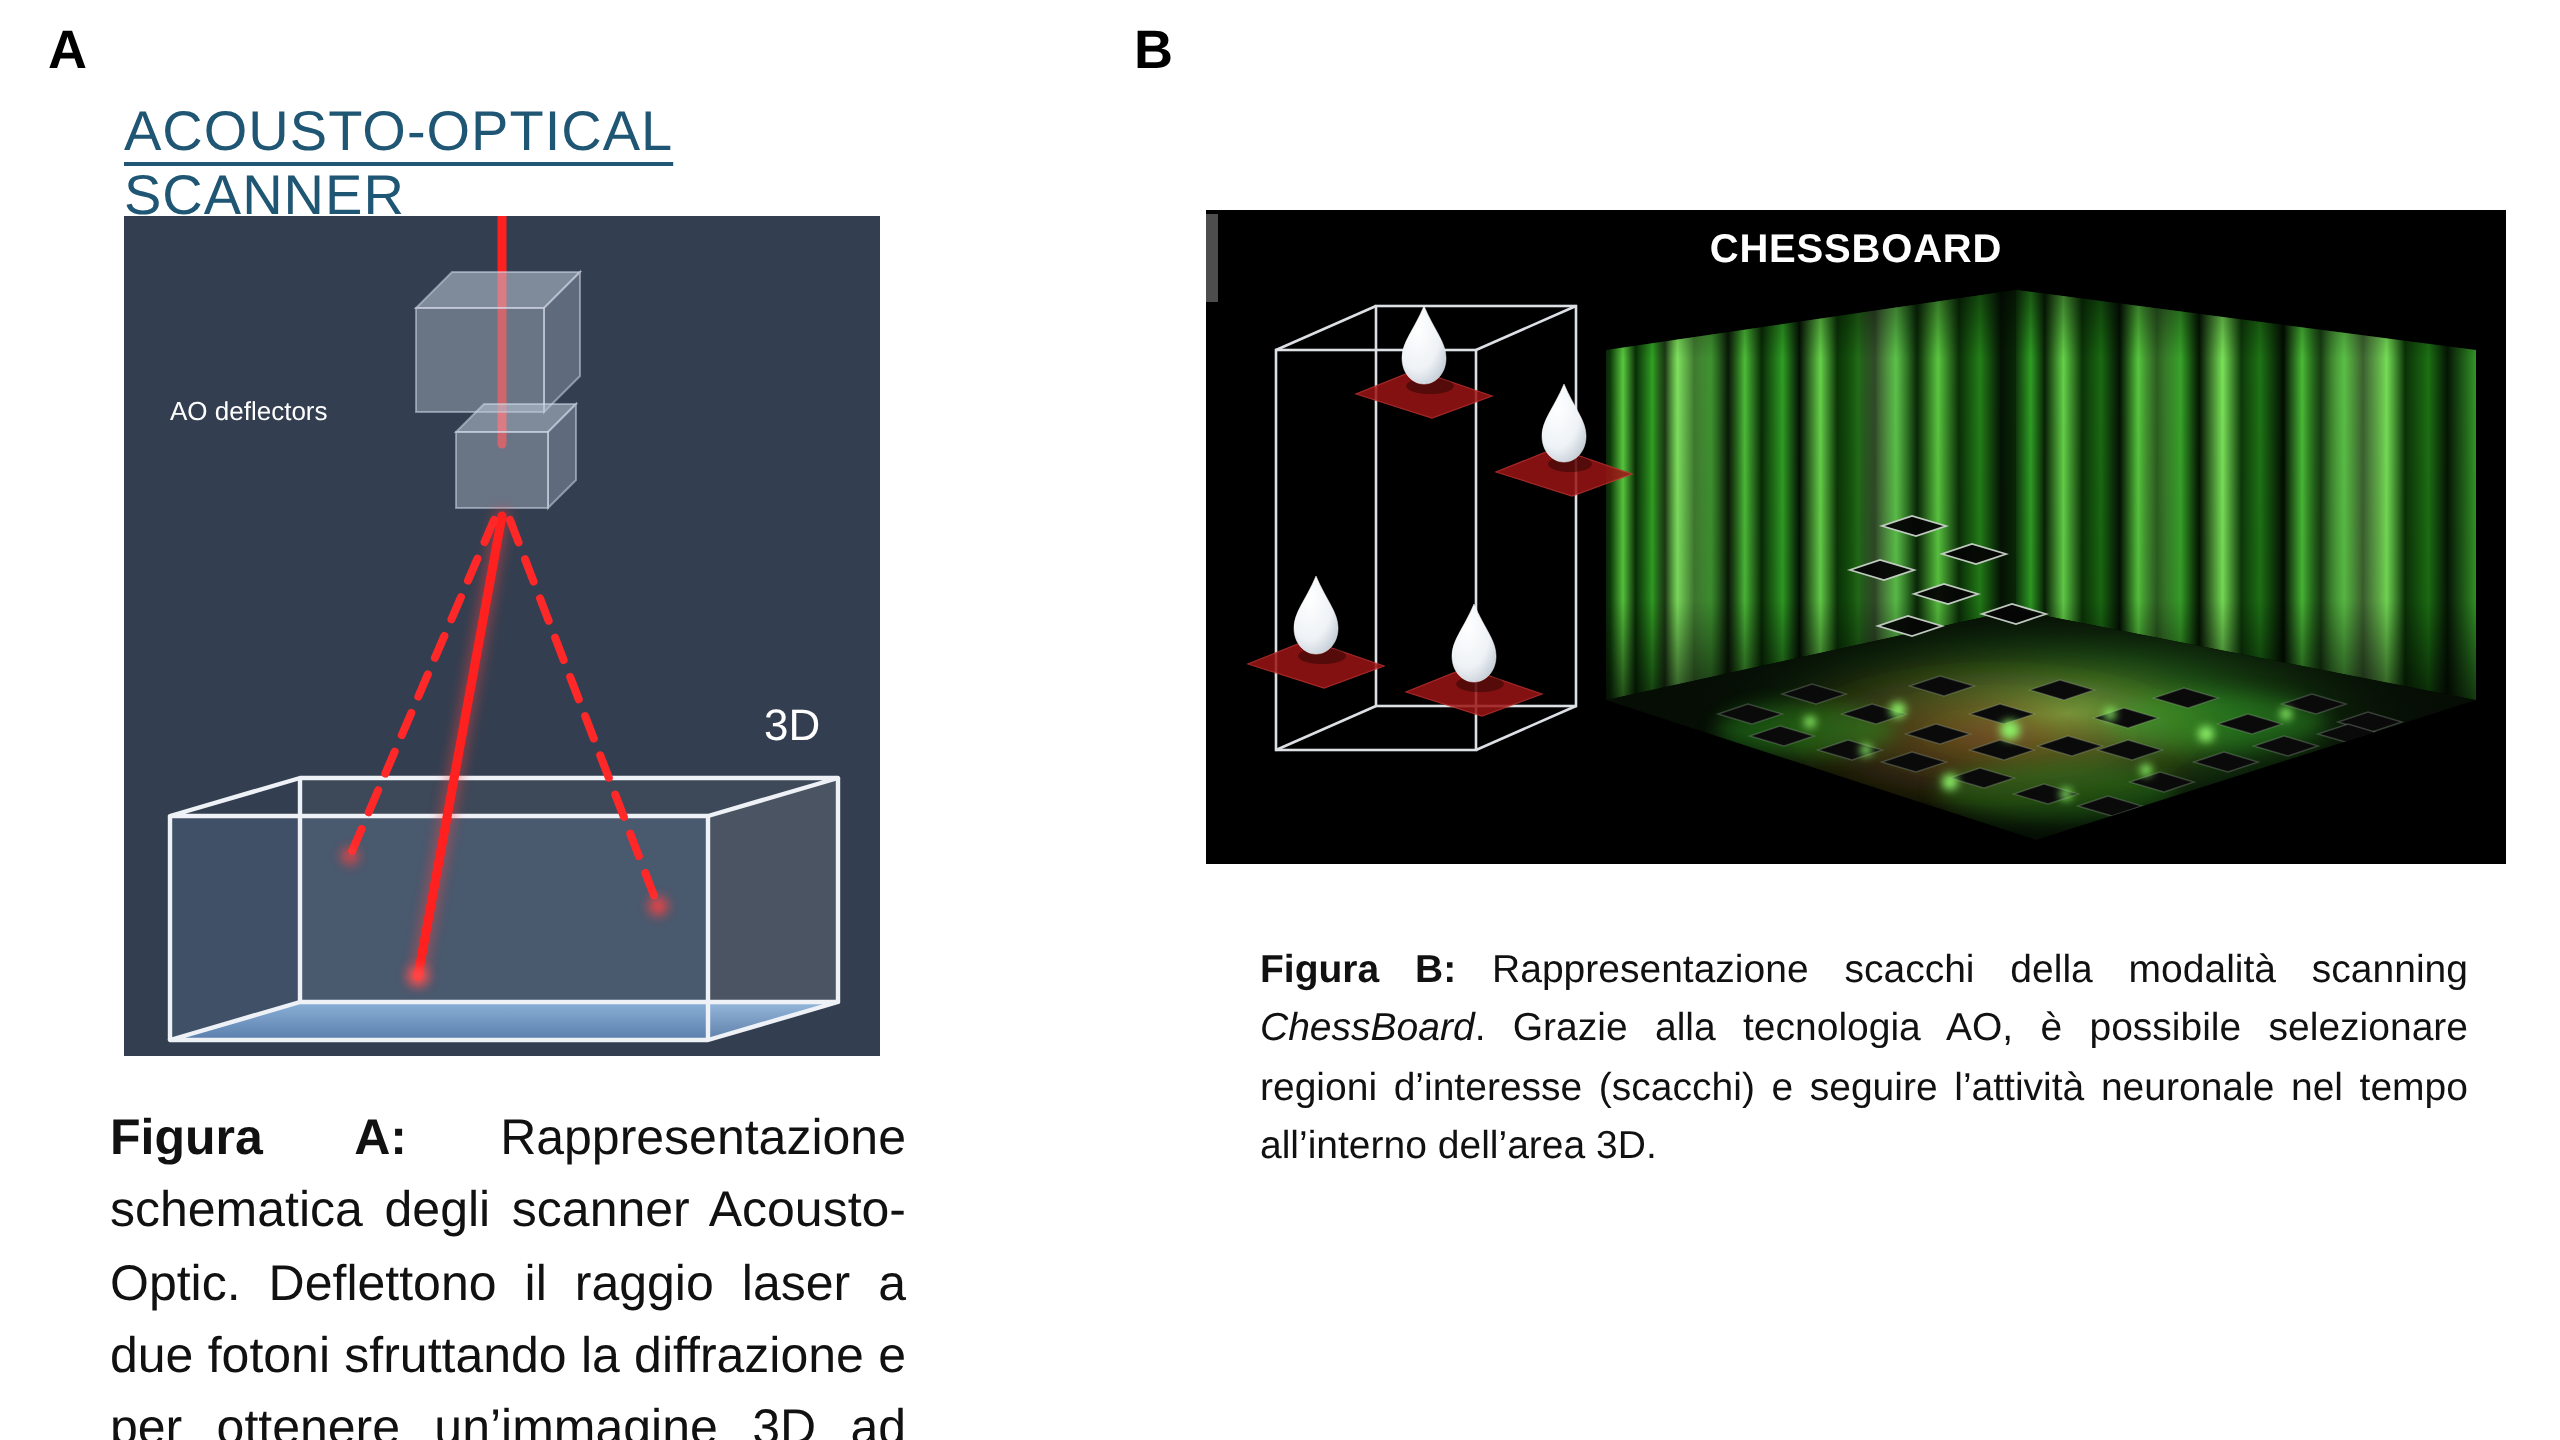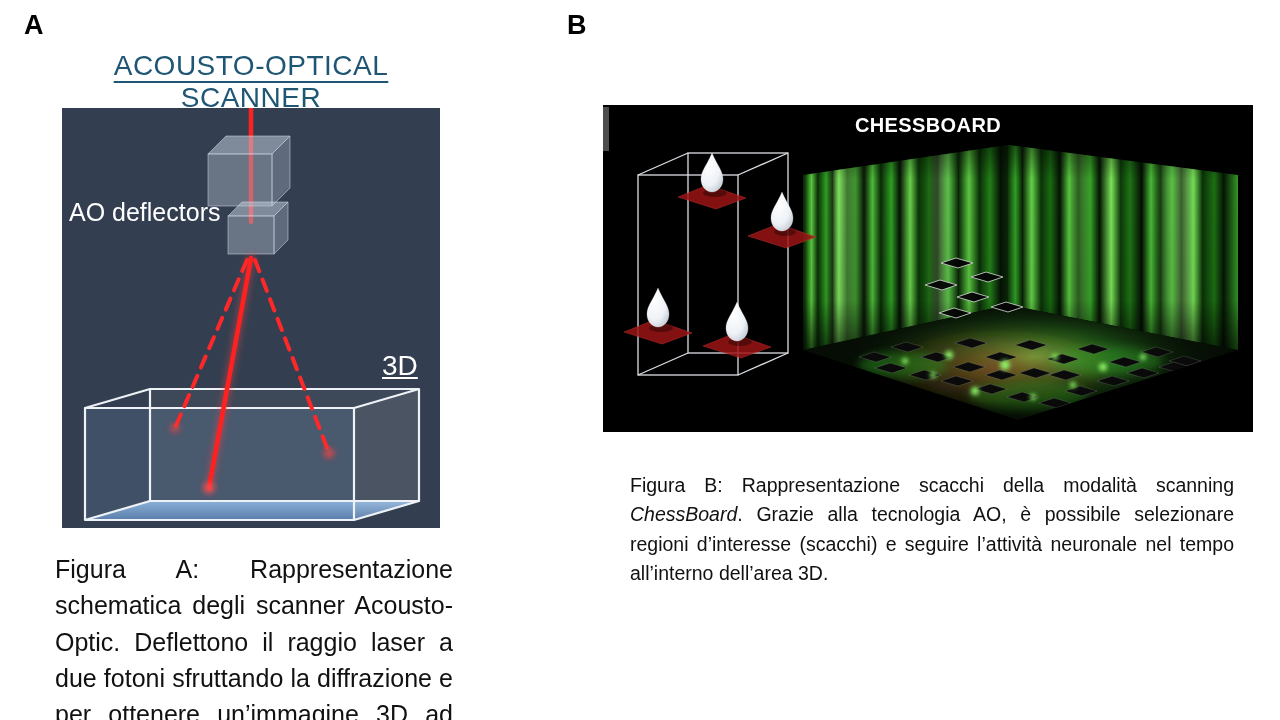--- a/index.html
+++ b/index.html
@@ -16,58 +16,58 @@
     font-size:27px;
     font-weight:bold;
     color:#000;
   }
   #label-a { left:24px; top:10px; }
   #label-b { left:567px; top:10px; }
 
   #title-a {
     position:absolute;
     left:62px; top:50px; width:378px;
-    text-align:center;
+    text-align:left;
     font-size:28px;
     font-weight:normal;
     letter-spacing:0.5px;
     color:var(--title-blue, #1F5674);
     text-decoration:underline;
     text-underline-offset:6px;
   }
 
   #diagram-a {
     position:absolute;
     left:62px; top:108px; width:378px; height:420px;
     background:var(--diagram-bg, #333F50);
   }
   #diagram-a svg { position:absolute; left:0; top:0; }
   .ao-label {
-    position:absolute; left:7px; top:90px;
-    color:var(--label-white,#fff); font-size:25px;
+    position:absolute; left:23px; top:90px;
+    color:var(--label-white,#fff); font-size:13px;
   }
   .threed-label {
     position:absolute; left:320px; top:242px;
-    color:var(--label-white,#fff); font-size:28px;text-decoration:underline;
+    color:var(--label-white,#fff); font-size:22px;
   }
 
   .caption {
     position:absolute;
     text-align:justify;
     color:var(--caption-text,#111);
   }
   #caption-a {
     left:55px; top:551px; width:398px;
     font-size:25px; line-height:1.45;
   }
   #caption-b {
     left:630px; top:471px; width:604px;
     font-size:19.5px; line-height:1.5;
   }
-  .caption strong { font-weight:normal; }
+  .caption strong { font-weight:bold; }
   .caption em { font-style:italic; }
 
   #panel-b-img {
     position:absolute;
     left:603px; top:105px; width:650px; height:327px;
     background:var(--panel-black,#000);
   }
   #panel-b-img svg { position:absolute; left:0; top:0; }
   #chessboard-title {
     position:absolute; top:9px; left:0; width:100%;

